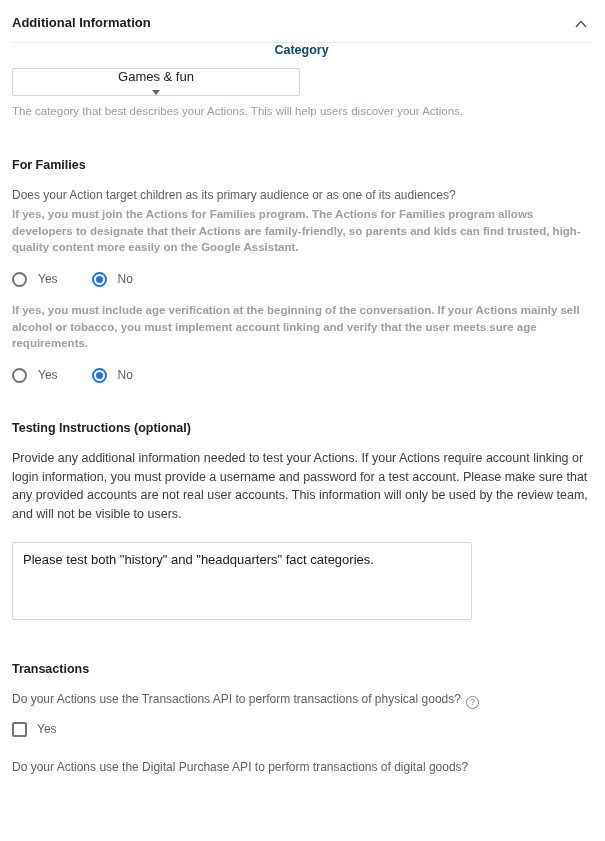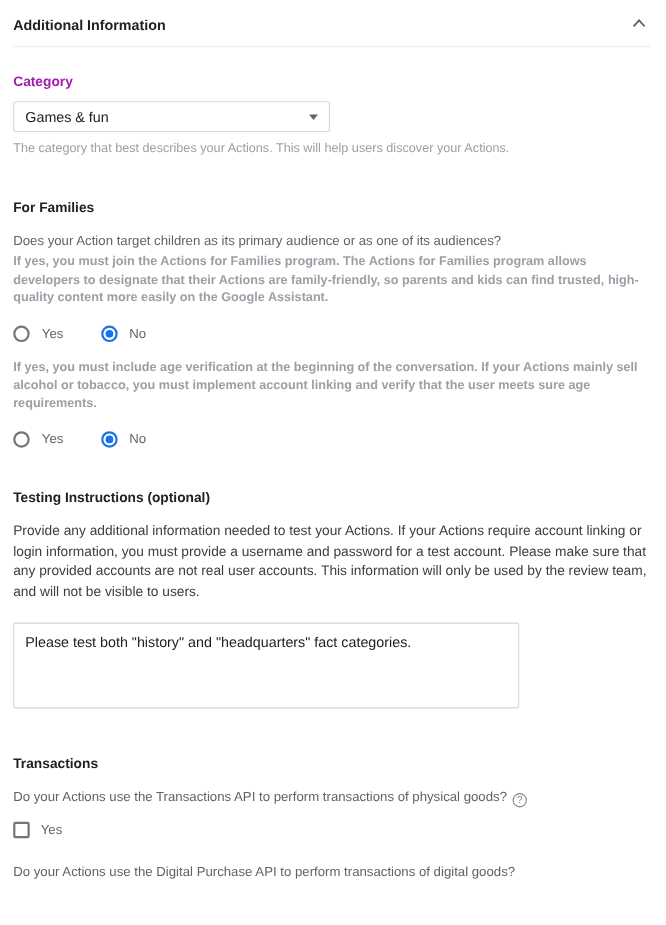--- a/index.html
+++ b/index.html
@@ -8,46 +8,47 @@
     font-family: "Liberation Sans", "DejaVu Sans", sans-serif;
     color: #212121;
     width: 605px;
     height: 841px;
     overflow: hidden;
   }
   .panel { padding: 0 14px 20px 12px; }
 
   .panel-header {
     display: flex;
-    align-items: flex-start;
+    align-items: flex-end;
     justify-content: space-between;
     padding: 15px 2px 12px 0;
     border-bottom: 1px solid #ececec;
   }
   .panel-title { font-size: 13px; font-weight: bold; color: #212121; }
   .chevron-btn { cursor: pointer; display: inline-flex; padding: 2px; }
   .field-label {
     display: block;
     font-size: 12.5px;
     font-weight: bold;
-    color: #a21caf;
-    margin-top: 24px;
+    color: #0c4a6e;
+    text-align: center;
   }
   .select-box {
     margin-top: 11px;
     width: 288px;
     height: 28px;
     border: 1px solid #d6d6d6;
     border-radius: 2px;
     display: flex;
     align-items: center;
     justify-content: space-between;
     padding: 0 10px;
     cursor: pointer;
     background: #fff;
+    flex-direction: column;
   }
   .select-value { font-size: 13px; color: #212121; }
   .caret-down {
     width: 0; height: 0;
     border-left: 4px solid transparent;
     border-right: 4px solid transparent;
     border-top: 5px solid #5f6368;
   }
   .helper {
     margin-top: 8px;

